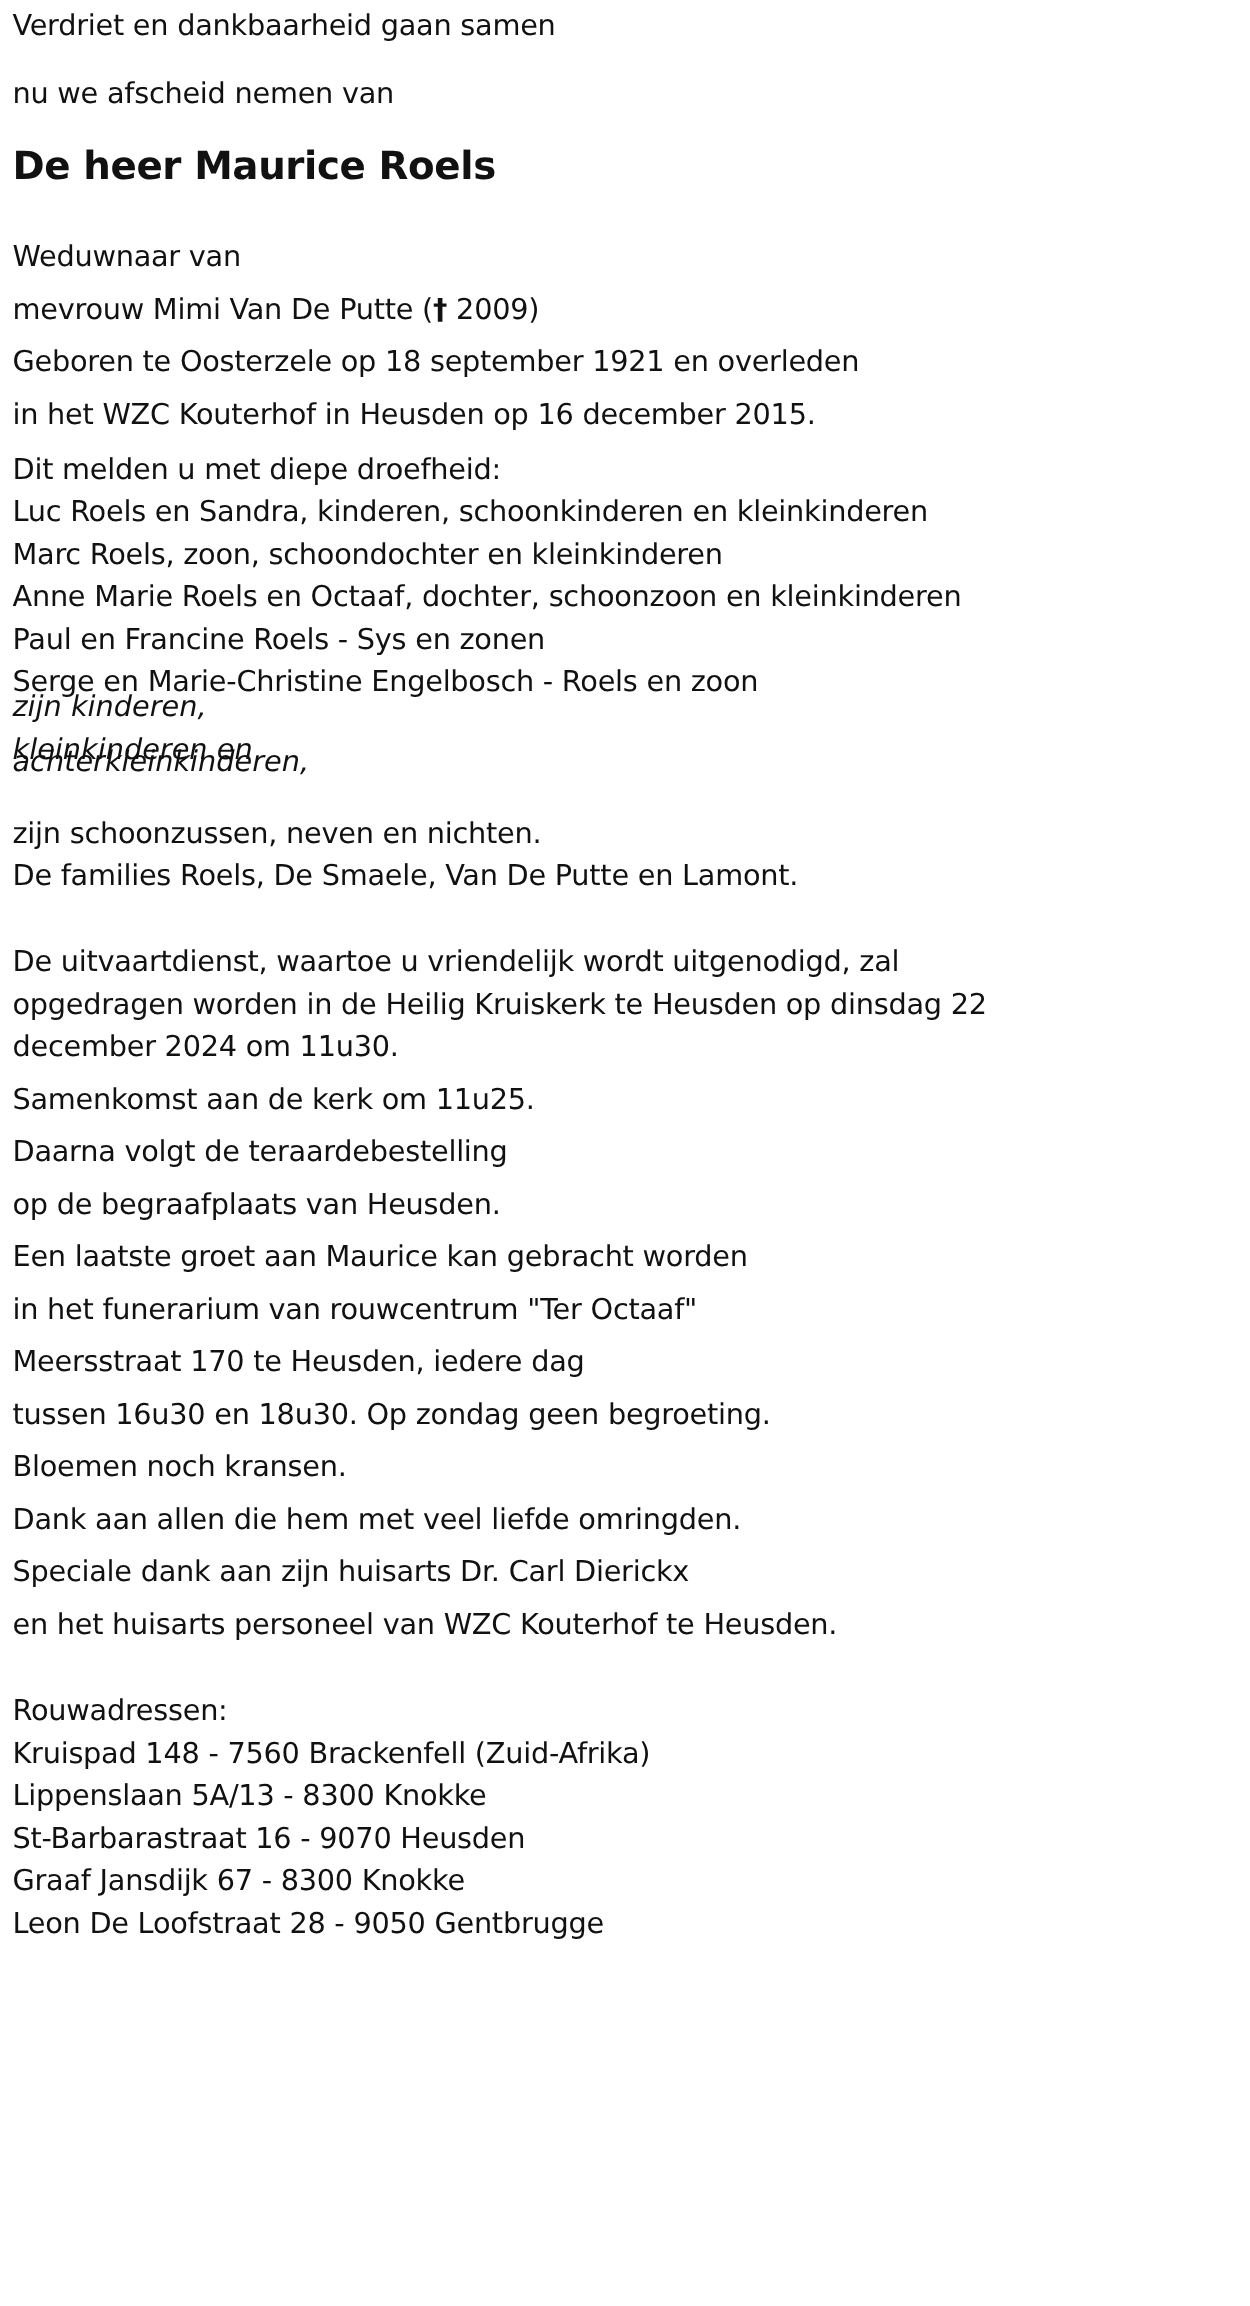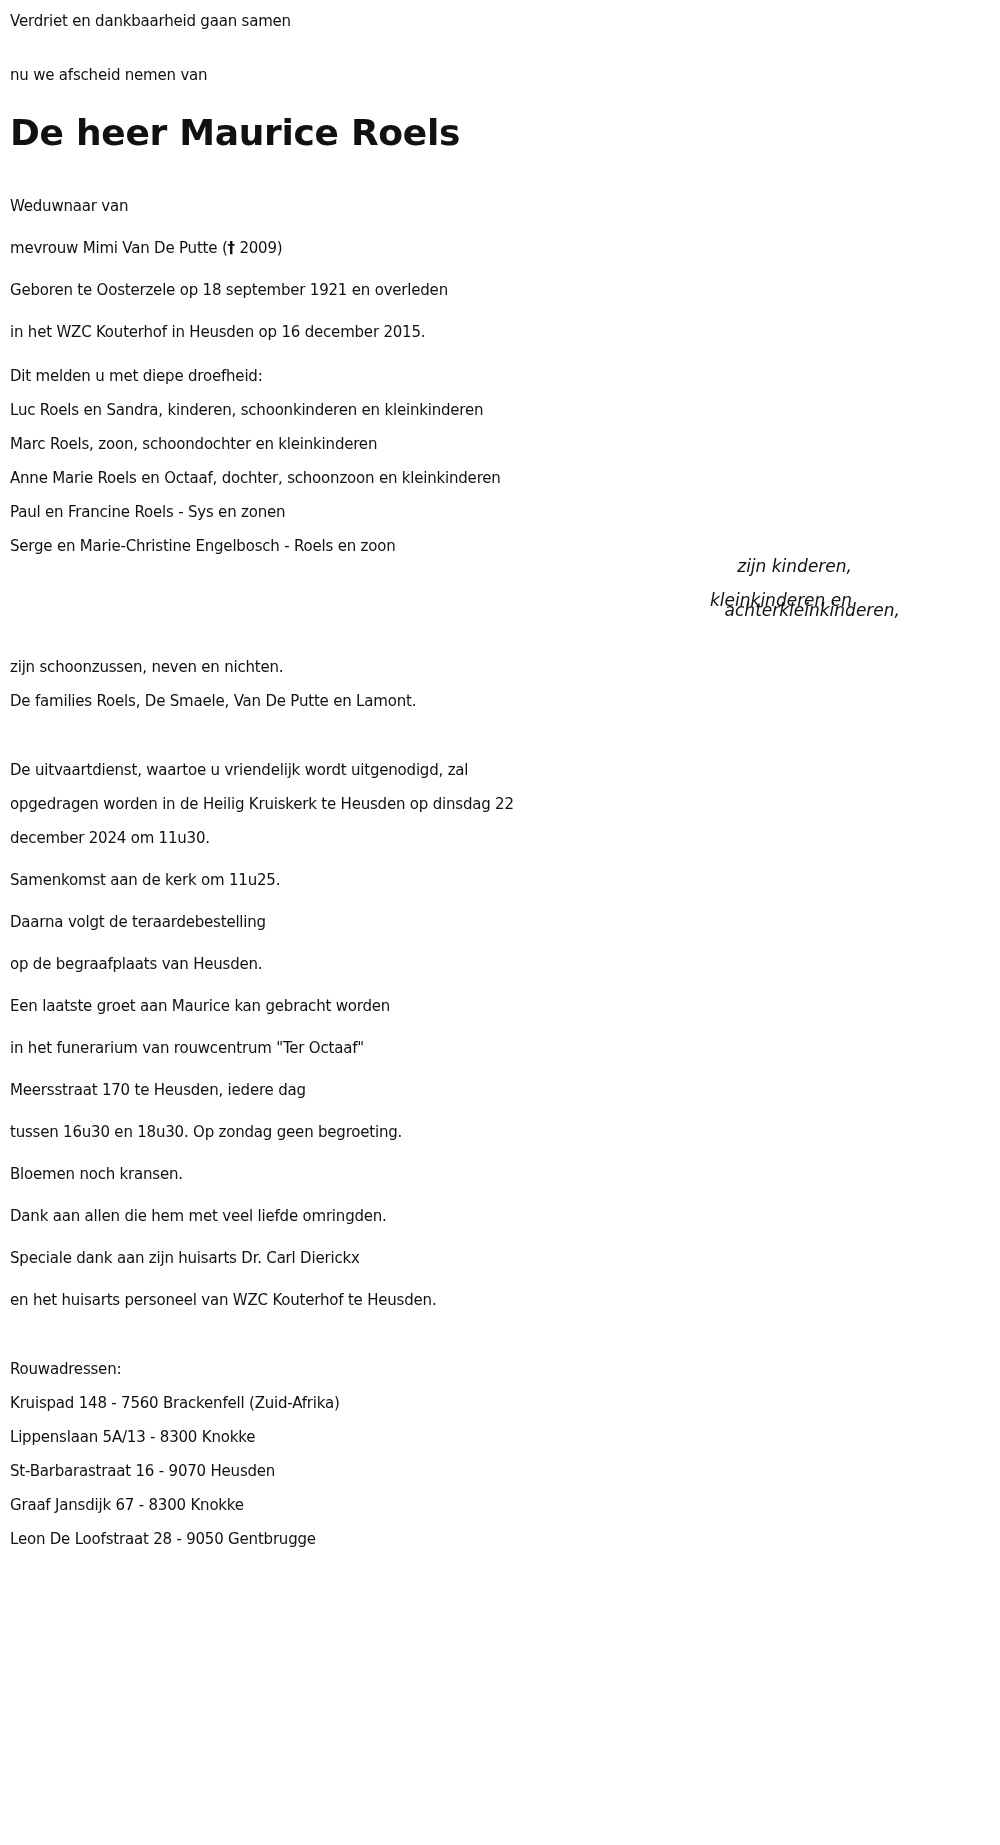--- a/index.html
+++ b/index.html
@@ -19,40 +19,39 @@
   .page {
     position: absolute;
     left: 10px;
     top: 0;
     width: 990px;
   }
   .line {
     position: absolute;
     left: 0;
     white-space: nowrap;
-    font-size: 15px;
+    font-size: 23px;
     line-height: 28px;
     letter-spacing: -0.2px;
   }
   .title {
     position: absolute;
     left: 0;
     white-space: nowrap;
-    font-size: 36px;
+    font-size: 31px;
     font-weight: bold;
     line-height: 40px;
     letter-spacing: -0.3px;
   }
   .italic-right {
     position: absolute;
     right: 0;
     width: 990px;
-    text-align: right;
     font-style: italic;
-    font-size: 17px;
+    font-size: 23px;
     line-height: 28px;
     white-space: nowrap;
     padding-right: 148px;
     box-sizing: border-box;
   }
   b { font-weight: normal; }
 </style>
 </head>
 <body>
 

